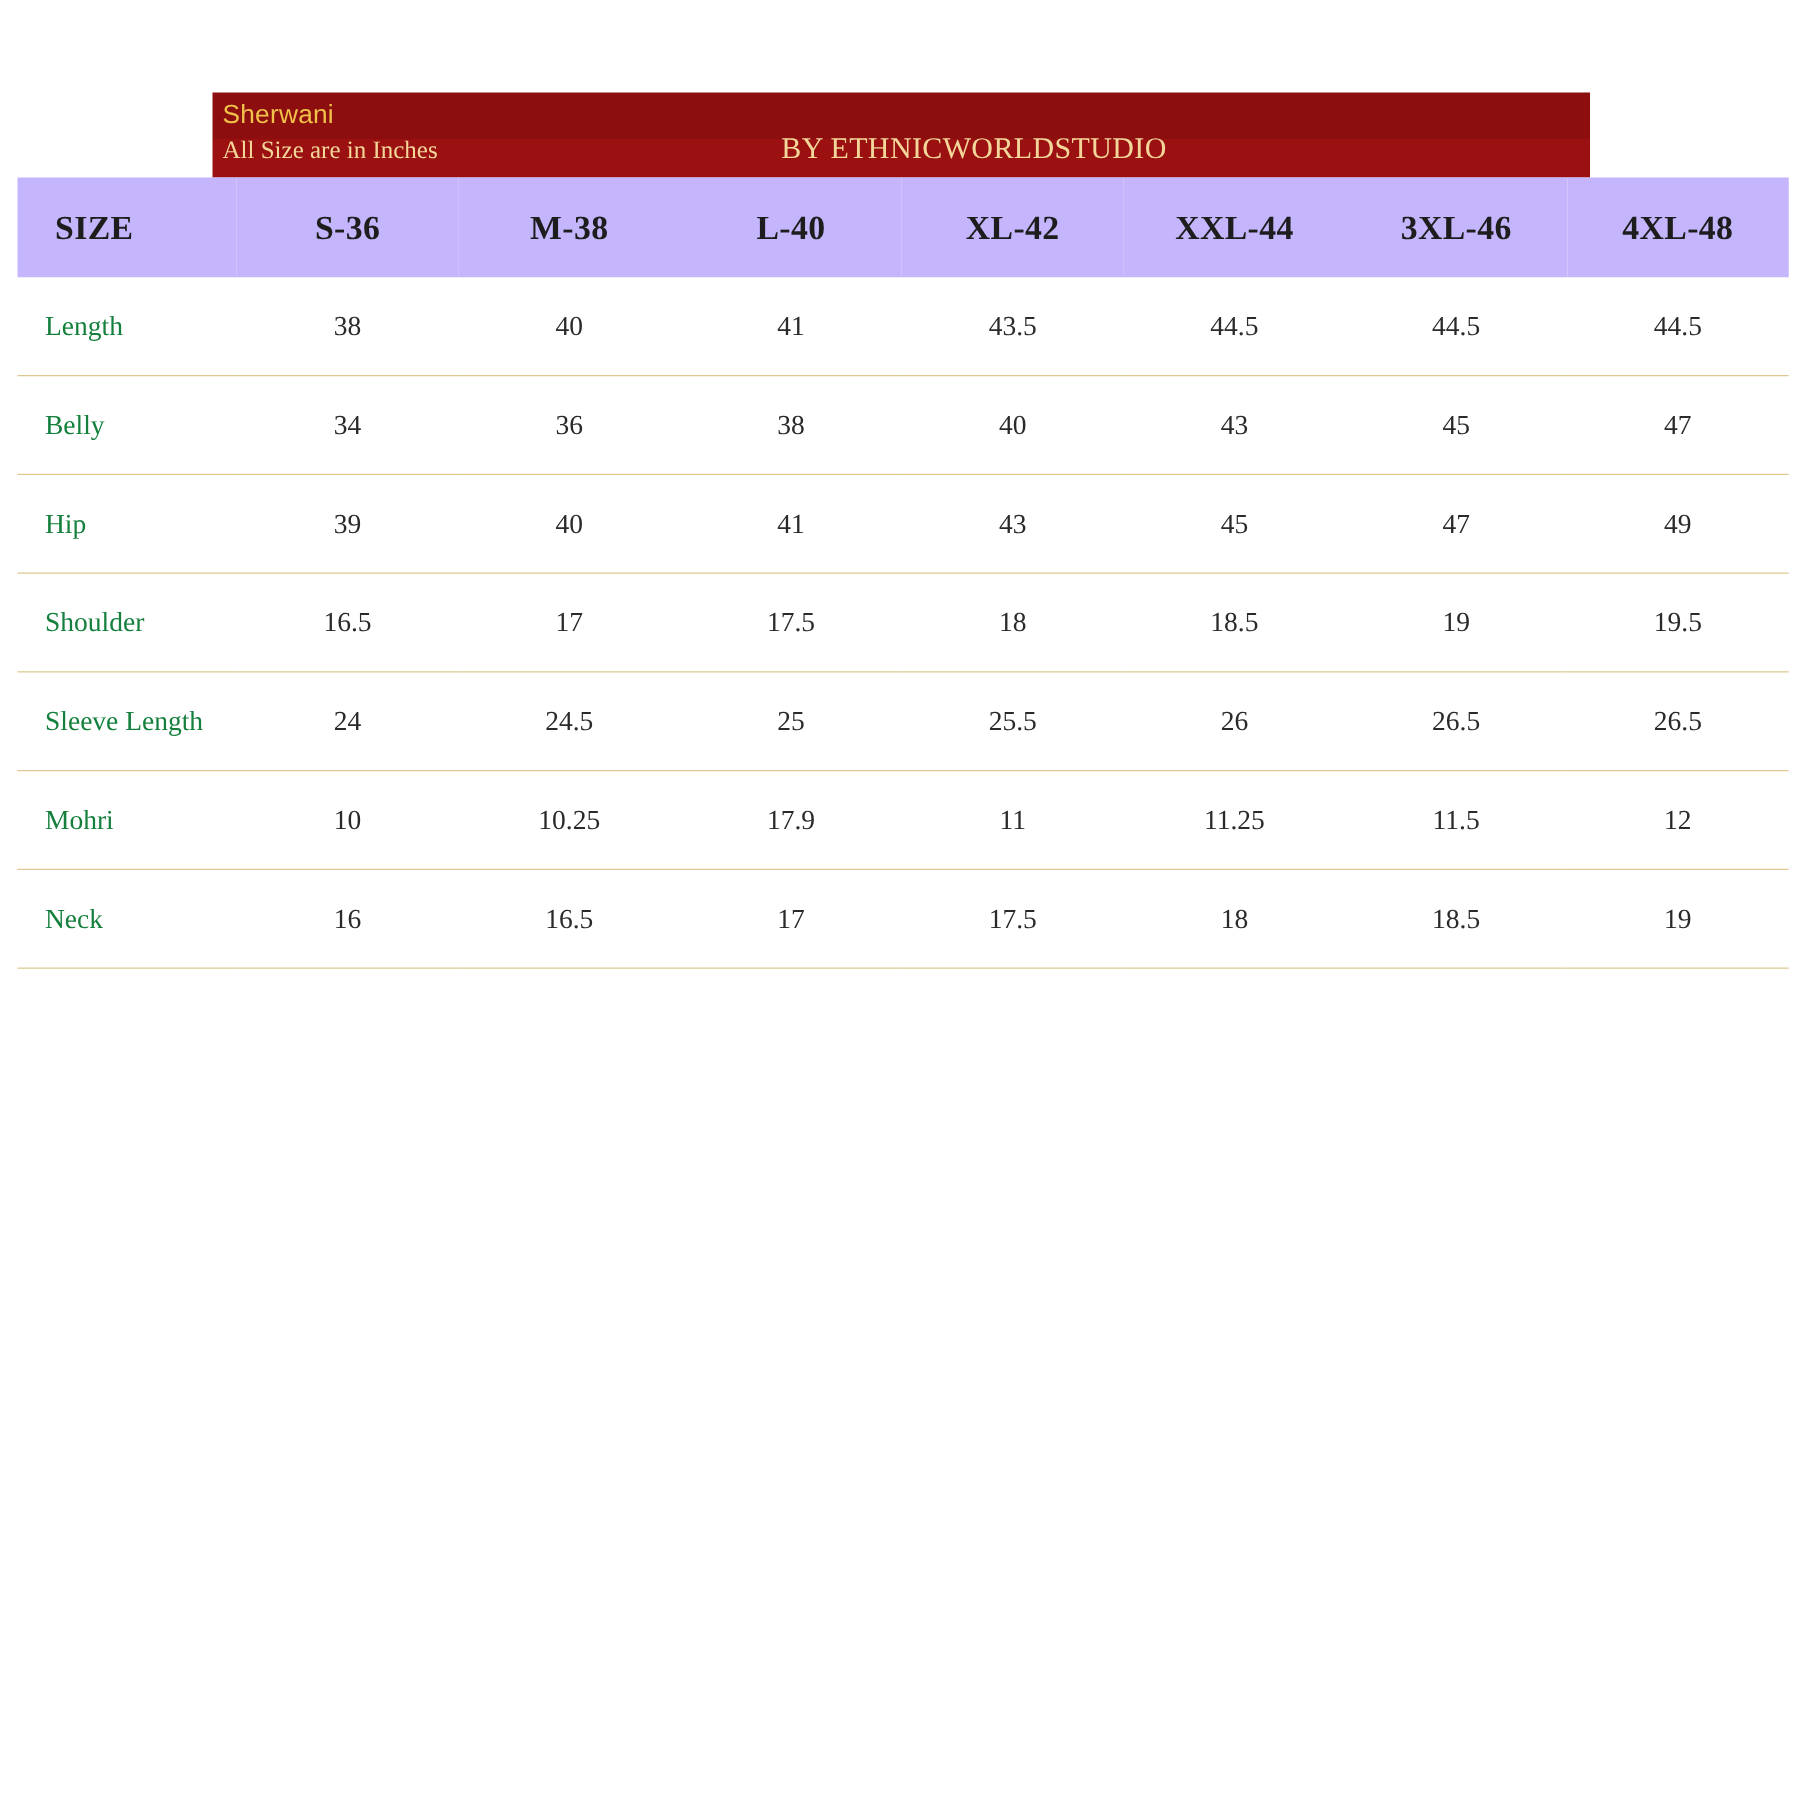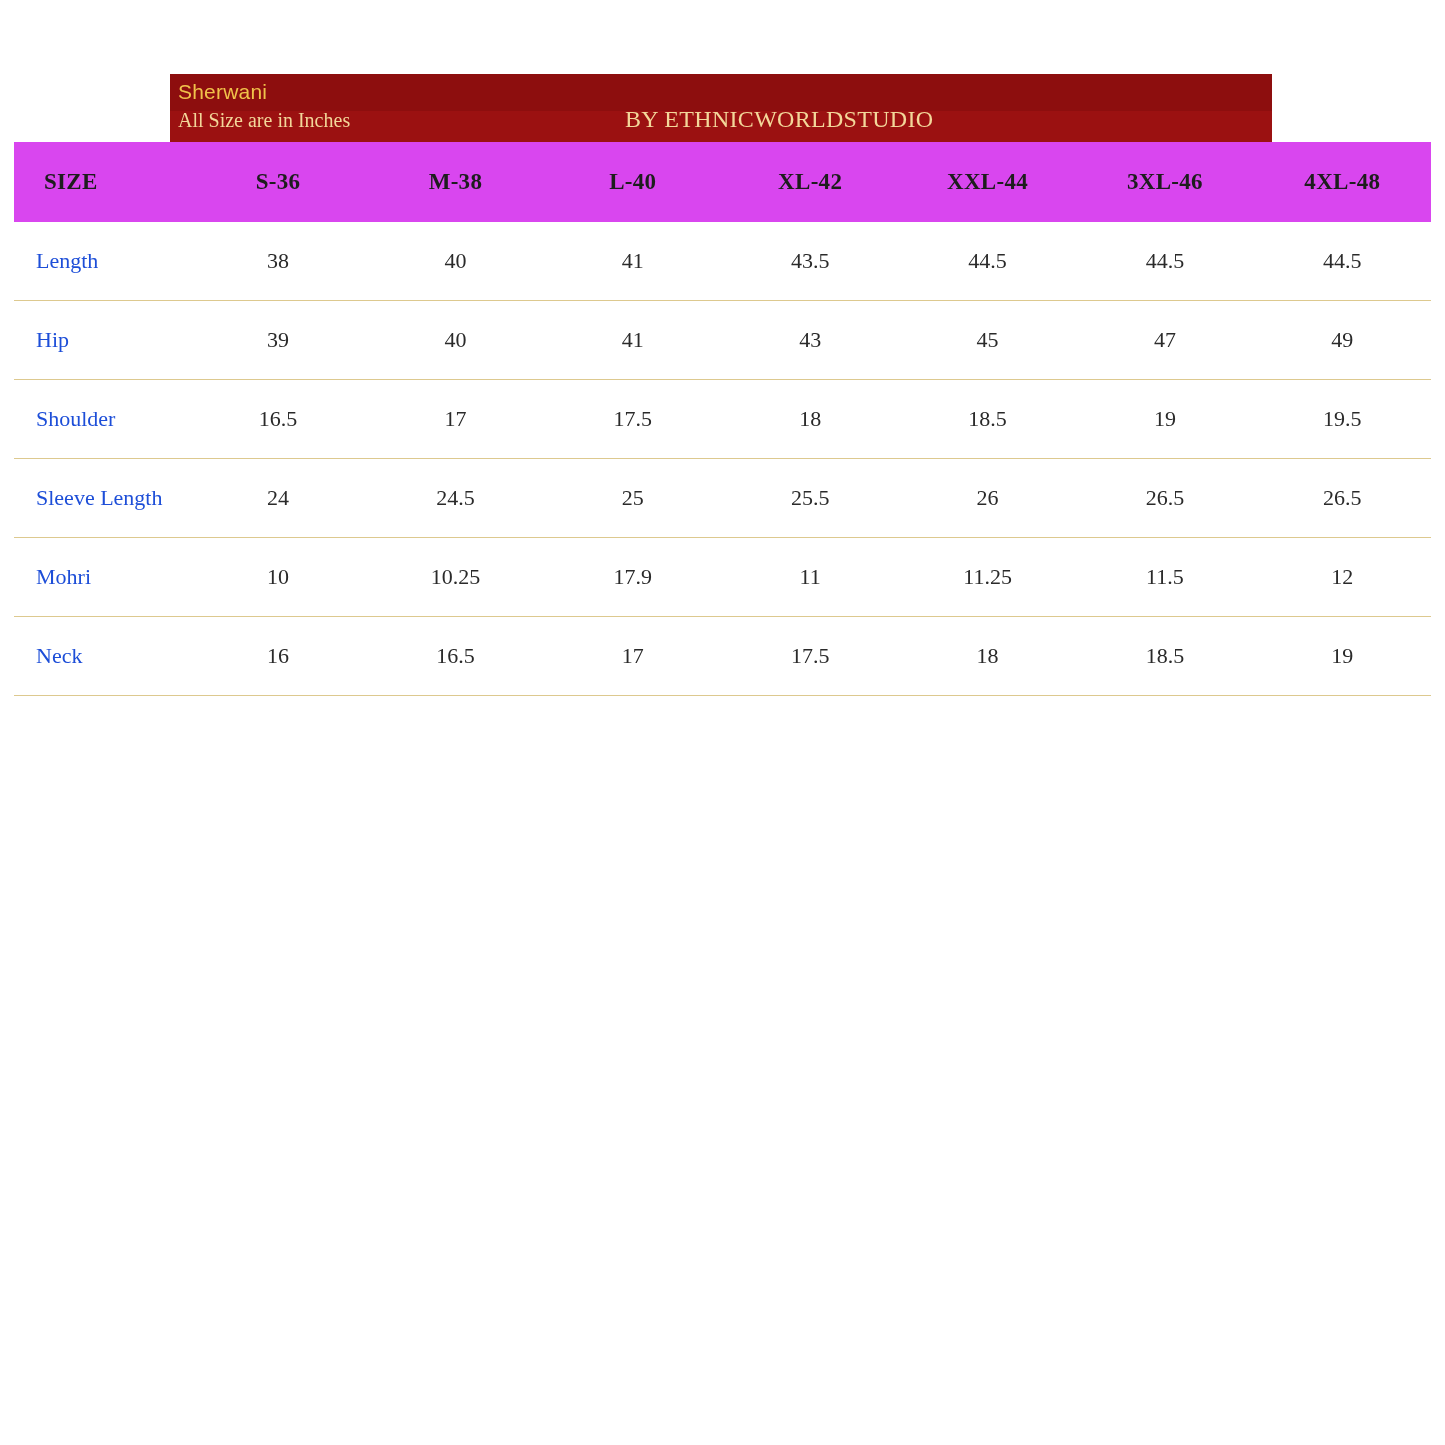--- a/index.html
+++ b/index.html
@@ -65,25 +65,25 @@
   
   table.size-table {
     position: absolute;
     left: 14px;
     top: 142px;
     width: 1417px;
     border-collapse: collapse;
     table-layout: fixed;
   }
   table.size-table thead th {
-    background: #d946ef;
+    background: #c4b5fd;
     height: 78px;
     font-family: "Liberation Serif", serif;
     font-weight: bold;
-    font-size: 23px;
+    font-size: 27px;
     color: #1d1d1d;
     text-align: center;
     vertical-align: middle;
     border: none;
     letter-spacing: .3px;
   }
   table.size-table thead th.label-col {
     text-align: left;
     padding-left: 30px;
   }
@@ -97,21 +97,21 @@
     border-bottom: 1px solid #ddc98f;
     background: #ffffff;
   }
   table.size-table tbody tr:first-child td {
     border-top: none;
   }
   table.size-table tbody td.row-label {
     text-align: left;
     padding-left: 22px;
     font-size: 22px;
-    color: #1d4ed8;
+    color: #15803d;
   }
 
   col.c-label { width: 175px; }
   col.c-data  { width: 177px; }
 </style>
 </head>
 <body>
 
 <div class="chart-wrap">
 
@@ -151,20 +151,30 @@
         <td class="row-label">Length</td>
         <td>38</td>
         <td>40</td>
         <td>41</td>
         <td>43.5</td>
         <td>44.5</td>
         <td>44.5</td>
         <td>44.5</td>
       </tr>
       <tr>
+        <td class="row-label">Belly</td>
+        <td>34</td>
+        <td>36</td>
+        <td>38</td>
+        <td>40</td>
+        <td>43</td>
+        <td>45</td>
+        <td>47</td>
+      </tr>
+      <tr>
         <td class="row-label">Hip</td>
         <td>39</td>
         <td>40</td>
         <td>41</td>
         <td>43</td>
         <td>45</td>
         <td>47</td>
         <td>49</td>
       </tr>
       <tr>

